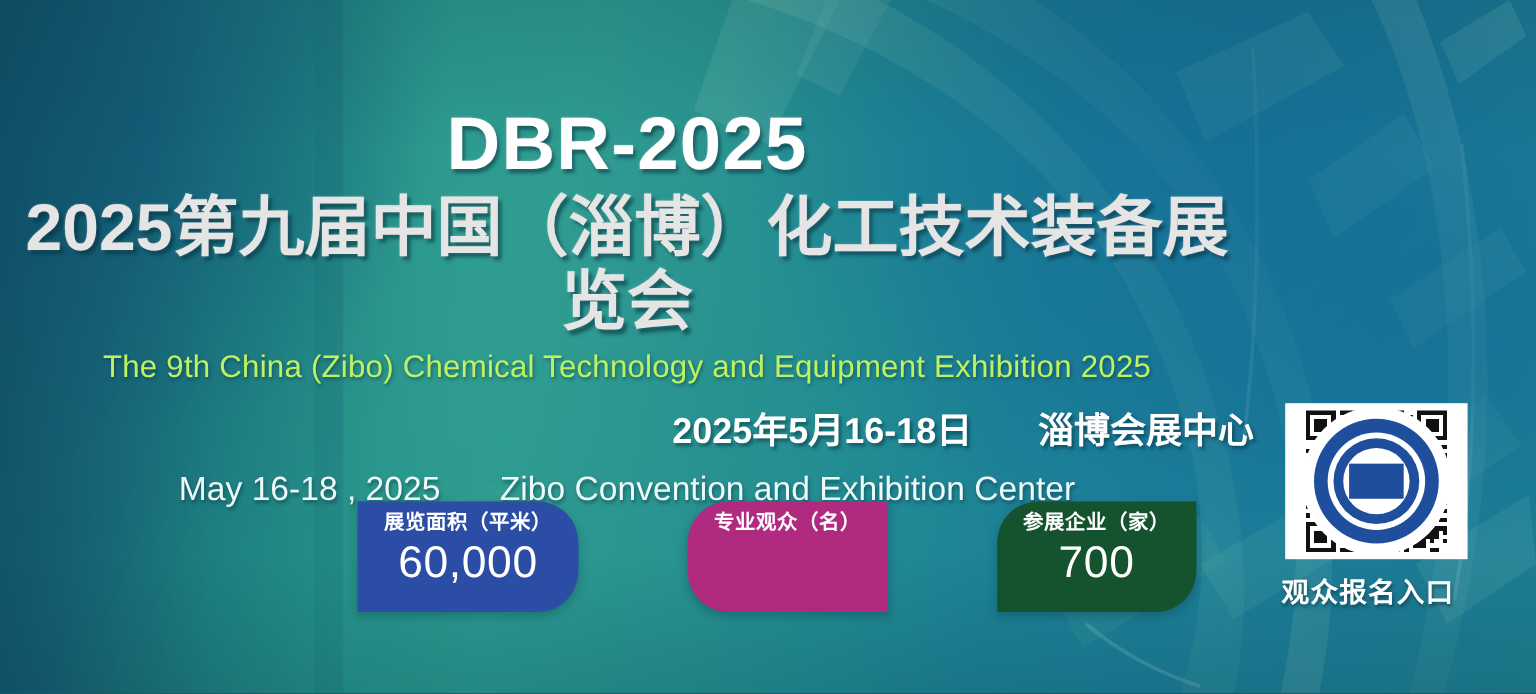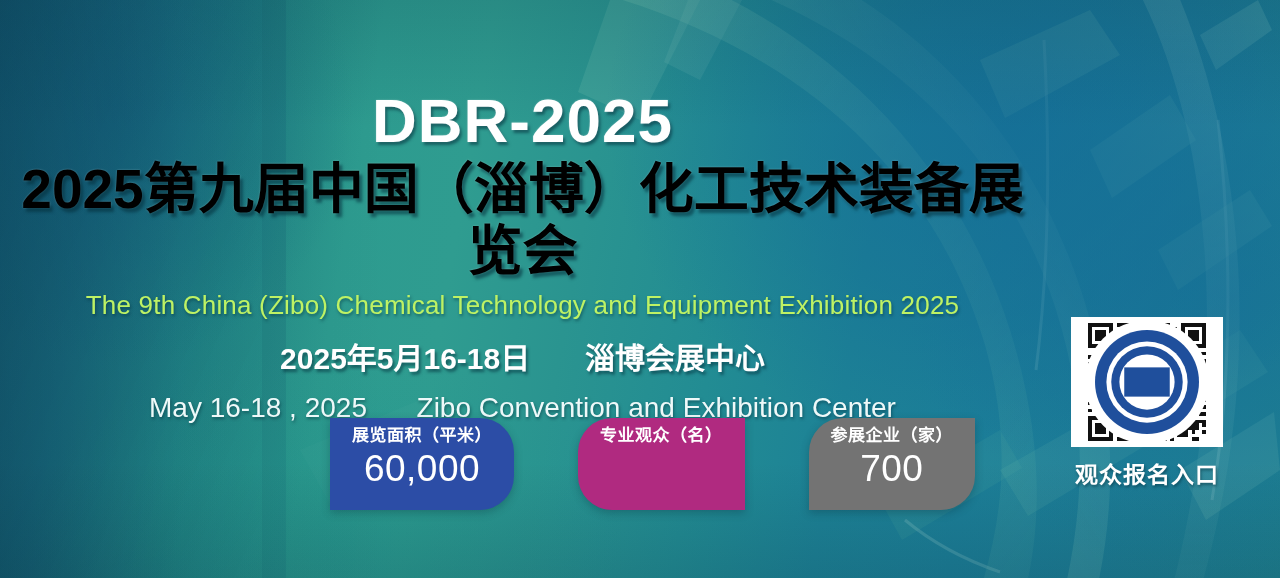--- a/index.html
+++ b/index.html
@@ -76,61 +76,61 @@
     color: #ffffff;
     line-height: 1.05;
     text-shadow: 2px 3px 3px rgba(4,46,58,0.55), 0 0 2px rgba(255,255,255,0.35);
   }
 
   .title-cn-main {
     margin-top: 6px;
     font-size: 55px;
     font-weight: 700;
     letter-spacing: 0px;
-    color: #000000;
+    color: #e5e5e5;
     line-height: 1.12;
     text-shadow: 3px 4px 3px rgba(4,46,58,0.55), 0 0 2px rgba(255,255,255,0.3);
   }
 
   .title-en-sub {
     margin-top: 8px;
     font-size: 26px;
     font-weight: 500;
     letter-spacing: 0.2px;
     color: #bef264;
     text-shadow: 1px 2px 3px rgba(4,46,58,0.5);
   }
 
   .line-cn-date {
     margin-top: 13px;
     font-size: 30px;
     font-weight: 700;
     color: #ffffff;
     text-shadow: 2px 3px 3px rgba(4,46,58,0.55);
+    text-align: right;
   }
   .line-cn-date .gap { display: inline-block; width: 38px; }
 
   .line-en-date {
     margin-top: 14px;
     font-size: 28px;
     font-weight: 500;
     color: #eef9f9;
     text-shadow: 1px 2px 3px rgba(4,46,58,0.5);
   }
   .line-en-date .gap { display: inline-block; width: 34px; }
 
   
   .stats {
     position: absolute;
     left: 298px;
     top: 418px;
     display: flex;
     align-items: flex-start;
-    gap: 64px;
-    margin-left: 32px;
+    gap: 91px;
   }
   .stat {
     position: relative;
     height: 92px;
     box-sizing: border-box;
     padding: 9px 22px 0 22px;
     min-width: 150px;
     text-align: center;
     box-shadow: 0 3px 8px rgba(6,40,52,0.28);
   }
@@ -152,23 +152,23 @@
     white-space: nowrap;
   }
   .stat.shape-a { border-radius: 0 34px 34px 0; }
   .stat.shape-b { border-radius: 34px 0 0 34px; }
   .stat.shape-c { border-radius: 34px 0 34px 0; }
 
   
   .qr-block {
     position: absolute;
     left: 1068px;
-    top: 317px;
+    top: 336px;
     width: 158px;
-    text-align: center;
+    text-align: left;
   }
   .qr-frame {
     width: 152px;
     height: 130px;
     background: #ffffff;
     padding: 6px;
     box-sizing: border-box;
     margin: 0 auto;
     position: relative;
   }
@@ -277,21 +277,21 @@
     </div>
 
     <div class="stats">
       <div class="stat shape-a" style="background: rgb(44, 77, 166);">
         <div class="stat-label">展览面积（平米）</div>
         <div class="stat-value">60,000</div>
       </div>
       <div class="stat shape-b" style="background: rgb(176, 42, 128);">
         <div class="stat-label">专业观众（名）</div>
       </div>
-      <div class="stat shape-c" style="background: #737373;">
+      <div class="stat shape-c" style="background: #14532d;">
         <div class="stat-label">参展企业（家）</div>
         <div class="stat-value">700</div>
       </div>
     </div>
 
     <div class="qr-block">
       <div class="qr-frame">
         <svg id="qr-canvas" viewBox="0 0 33 33" shape-rendering="crispEdges" aria-hidden="true">
             <rect x="0" y="0" width="33" height="33" fill="#ffffff"></rect>
             <path d="M0 0h1v1h-1zM1 0h1v1h-1zM2 0h1v1h-1zM3 0h1v1h-1zM4 0h1v1h-1zM5 0h1v1h-1zM6 0h1v1h-1zM8 0h1v1h-1zM9 0h1v1h-1zM10 0h1v1h-1zM11 0h1v1h-1zM12 0h1v1h-1zM13 0h1v1h-1zM16 0h1v1h-1zM21 0h1v1h-1zM22 0h1v1h-1zM26 0h1v1h-1zM27 0h1v1h-1zM28 0h1v1h-1zM29 0h1v1h-1zM30 0h1v1h-1zM31 0h1v1h-1zM32 0h1v1h-1zM0 1h1v1h-1zM6 1h1v1h-1zM9 1h1v1h-1zM10 1h1v1h-1zM11 1h1v1h-1zM12 1h1v1h-1zM15 1h1v1h-1zM17 1h1v1h-1zM18 1h1v1h-1zM19 1h1v1h-1zM23 1h1v1h-1zM24 1h1v1h-1zM26 1h1v1h-1zM32 1h1v1h-1zM0 2h1v1h-1zM2 2h1v1h-1zM3 2h1v1h-1zM4 2h1v1h-1zM6 2h1v1h-1zM9 2h1v1h-1zM10 2h1v1h-1zM11 2h1v1h-1zM12 2h1v1h-1zM15 2h1v1h-1zM17 2h1v1h-1zM18 2h1v1h-1zM24 2h1v1h-1zM26 2h1v1h-1zM28 2h1v1h-1zM29 2h1v1h-1zM30 2h1v1h-1zM32 2h1v1h-1zM0 3h1v1h-1zM2 3h1v1h-1zM3 3h1v1h-1zM4 3h1v1h-1zM6 3h1v1h-1zM9 3h1v1h-1zM11 3h1v1h-1zM12 3h1v1h-1zM14 3h1v1h-1zM15 3h1v1h-1zM16 3h1v1h-1zM17 3h1v1h-1zM18 3h1v1h-1zM20 3h1v1h-1zM24 3h1v1h-1zM26 3h1v1h-1zM28 3h1v1h-1zM29 3h1v1h-1zM30 3h1v1h-1zM32 3h1v1h-1zM0 4h1v1h-1zM2 4h1v1h-1zM3 4h1v1h-1zM4 4h1v1h-1zM6 4h1v1h-1zM8 4h1v1h-1zM9 4h1v1h-1zM10 4h1v1h-1zM14 4h1v1h-1zM15 4h1v1h-1zM26 4h1v1h-1zM28 4h1v1h-1zM29 4h1v1h-1zM30 4h1v1h-1zM32 4h1v1h-1zM0 5h1v1h-1zM6 5h1v1h-1zM8 5h1v1h-1zM11 5h1v1h-1zM12 5h1v1h-1zM14 5h1v1h-1zM15 5h1v1h-1zM16 5h1v1h-1zM19 5h1v1h-1zM22 5h1v1h-1zM23 5h1v1h-1zM24 5h1v1h-1zM26 5h1v1h-1zM32 5h1v1h-1zM0 6h1v1h-1zM1 6h1v1h-1zM2 6h1v1h-1zM3 6h1v1h-1zM4 6h1v1h-1zM5 6h1v1h-1zM6 6h1v1h-1zM8 6h1v1h-1zM10 6h1v1h-1zM12 6h1v1h-1zM14 6h1v1h-1zM16 6h1v1h-1zM18 6h1v1h-1zM20 6h1v1h-1zM22 6h1v1h-1zM24 6h1v1h-1zM26 6h1v1h-1zM27 6h1v1h-1zM28 6h1v1h-1zM29 6h1v1h-1zM30 6h1v1h-1zM31 6h1v1h-1zM32 6h1v1h-1zM8 7h1v1h-1zM9 7h1v1h-1zM10 7h1v1h-1zM11 7h1v1h-1zM12 7h1v1h-1zM16 7h1v1h-1zM17 7h1v1h-1zM22 7h1v1h-1zM23 7h1v1h-1zM24 7h1v1h-1zM2 8h1v1h-1zM4 8h1v1h-1zM5 8h1v1h-1zM6 8h1v1h-1zM10 8h1v1h-1zM13 8h1v1h-1zM16 8h1v1h-1zM18 8h1v1h-1zM20 8h1v1h-1zM21 8h1v1h-1zM22 8h1v1h-1zM24 8h1v1h-1zM25 8h1v1h-1zM28 8h1v1h-1zM31 8h1v1h-1zM32 8h1v1h-1zM0 9h1v1h-1zM2 9h1v1h-1zM3 9h1v1h-1zM4 9h1v1h-1zM5 9h1v1h-1zM12 9h1v1h-1zM14 9h1v1h-1zM16 9h1v1h-1zM18 9h1v1h-1zM20 9h1v1h-1zM22 9h1v1h-1zM23 9h1v1h-1zM25 9h1v1h-1zM26 9h1v1h-1zM27 9h1v1h-1zM31 9h1v1h-1zM3 10h1v1h-1zM4 10h1v1h-1zM5 10h1v1h-1zM6 10h1v1h-1zM7 10h1v1h-1zM15 10h1v1h-1zM18 10h1v1h-1zM22 10h1v1h-1zM26 10h1v1h-1zM28 10h1v1h-1zM29 10h1v1h-1zM31 10h1v1h-1zM32 10h1v1h-1zM0 11h1v1h-1zM1 11h1v1h-1zM2 11h1v1h-1zM4 11h1v1h-1zM5 11h1v1h-1zM8 11h1v1h-1zM10 11h1v1h-1zM13 11h1v1h-1zM17 11h1v1h-1zM18 11h1v1h-1zM19 11h1v1h-1zM21 11h1v1h-1zM22 11h1v1h-1zM24 11h1v1h-1zM25 11h1v1h-1zM26 11h1v1h-1zM29 11h1v1h-1zM30 11h1v1h-1zM32 11h1v1h-1zM4 12h1v1h-1zM5 12h1v1h-1zM6 12h1v1h-1zM7 12h1v1h-1zM10 12h1v1h-1zM12 12h1v1h-1zM14 12h1v1h-1zM15 12h1v1h-1zM16 12h1v1h-1zM18 12h1v1h-1zM19 12h1v1h-1zM26 12h1v1h-1zM27 12h1v1h-1zM28 12h1v1h-1zM31 12h1v1h-1zM32 12h1v1h-1zM0 13h1v1h-1zM1 13h1v1h-1zM3 13h1v1h-1zM4 13h1v1h-1zM8 13h1v1h-1zM10 13h1v1h-1zM11 13h1v1h-1zM12 13h1v1h-1zM22 13h1v1h-1zM23 13h1v1h-1zM24 13h1v1h-1zM26 13h1v1h-1zM27 13h1v1h-1zM31 13h1v1h-1zM3 14h1v1h-1zM6 14h1v1h-1zM7 14h1v1h-1zM8 14h1v1h-1zM10 14h1v1h-1zM11 14h1v1h-1zM20 14h1v1h-1zM21 14h1v1h-1zM22 14h1v1h-1zM27 14h1v1h-1zM28 14h1v1h-1zM30 14h1v1h-1zM31 14h1v1h-1zM32 14h1v1h-1zM0 15h1v1h-1zM4 15h1v1h-1zM9 15h1v1h-1zM10 15h1v1h-1zM25 15h1v1h-1zM26 15h1v1h-1zM27 15h1v1h-1zM28 15h1v1h-1zM30 15h1v1h-1zM32 15h1v1h-1zM0 16h1v1h-1zM1 16h1v1h-1zM2 16h1v1h-1zM5 16h1v1h-1zM6 16h1v1h-1zM25 16h1v1h-1zM30 16h1v1h-1zM32 16h1v1h-1zM0 17h1v1h-1zM2 17h1v1h-1zM4 17h1v1h-1zM5 17h1v1h-1zM7 17h1v1h-1zM8 17h1v1h-1zM9 17h1v1h-1zM10 17h1v1h-1zM11 17h1v1h-1zM22 17h1v1h-1zM26 17h1v1h-1zM27 17h1v1h-1zM28 17h1v1h-1zM32 17h1v1h-1zM0 18h1v1h-1zM1 18h1v1h-1zM2 18h1v1h-1zM3 18h1v1h-1zM5 18h1v1h-1zM6 18h1v1h-1zM12 18h1v1h-1zM20 18h1v1h-1zM21 18h1v1h-1zM26 18h1v1h-1zM29 18h1v1h-1zM30 18h1v1h-1zM32 18h1v1h-1zM0 19h1v1h-1zM1 19h1v1h-1zM3 19h1v1h-1zM7 19h1v1h-1zM8 19h1v1h-1zM9 19h1v1h-1zM12 19h1v1h-1zM23 19h1v1h-1zM24 19h1v1h-1zM28 19h1v1h-1zM29 19h1v1h-1zM30 19h1v1h-1zM32 19h1v1h-1zM1 20h1v1h-1zM3 20h1v1h-1zM4 20h1v1h-1zM5 20h1v1h-1zM6 20h1v1h-1zM7 20h1v1h-1zM12 20h1v1h-1zM13 20h1v1h-1zM14 20h1v1h-1zM18 20h1v1h-1zM19 20h1v1h-1zM21 20h1v1h-1zM23 20h1v1h-1zM24 20h1v1h-1zM26 20h1v1h-1zM27 20h1v1h-1zM31 20h1v1h-1zM4 21h1v1h-1zM5 21h1v1h-1zM7 21h1v1h-1zM8 21h1v1h-1zM11 21h1v1h-1zM12 21h1v1h-1zM13 21h1v1h-1zM15 21h1v1h-1zM17 21h1v1h-1zM18 21h1v1h-1zM19 21h1v1h-1zM21 21h1v1h-1zM22 21h1v1h-1zM23 21h1v1h-1zM25 21h1v1h-1zM27 21h1v1h-1zM28 21h1v1h-1zM29 21h1v1h-1zM30 21h1v1h-1zM31 21h1v1h-1zM32 21h1v1h-1zM0 22h1v1h-1zM2 22h1v1h-1zM3 22h1v1h-1zM6 22h1v1h-1zM7 22h1v1h-1zM8 22h1v1h-1zM9 22h1v1h-1zM12 22h1v1h-1zM13 22h1v1h-1zM14 22h1v1h-1zM17 22h1v1h-1zM18 22h1v1h-1zM19 22h1v1h-1zM20 22h1v1h-1zM21 22h1v1h-1zM23 22h1v1h-1zM24 22h1v1h-1zM25 22h1v1h-1zM26 22h1v1h-1zM27 22h1v1h-1zM28 22h1v1h-1zM29 22h1v1h-1zM30 22h1v1h-1zM31 22h1v1h-1zM1 23h1v1h-1zM3 23h1v1h-1zM5 23h1v1h-1zM10 23h1v1h-1zM19 23h1v1h-1zM21 23h1v1h-1zM22 23h1v1h-1zM26 23h1v1h-1zM28 23h1v1h-1zM30 23h1v1h-1zM32 23h1v1h-1zM0 24h1v1h-1zM2 24h1v1h-1zM3 24h1v1h-1zM5 24h1v1h-1zM6 24h1v1h-1zM8 24h1v1h-1zM11 24h1v1h-1zM13 24h1v1h-1zM14 24h1v1h-1zM15 24h1v1h-1zM16 24h1v1h-1zM17 24h1v1h-1zM18 24h1v1h-1zM23 24h1v1h-1zM24 24h1v1h-1zM25 24h1v1h-1zM26 24h1v1h-1zM27 24h1v1h-1zM28 24h1v1h-1zM29 24h1v1h-1zM30 24h1v1h-1zM8 25h1v1h-1zM9 25h1v1h-1zM10 25h1v1h-1zM13 25h1v1h-1zM14 25h1v1h-1zM17 25h1v1h-1zM18 25h1v1h-1zM21 25h1v1h-1zM22 25h1v1h-1zM24 25h1v1h-1zM28 25h1v1h-1zM29 25h1v1h-1zM31 25h1v1h-1zM32 25h1v1h-1zM0 26h1v1h-1zM1 26h1v1h-1zM2 26h1v1h-1zM3 26h1v1h-1zM4 26h1v1h-1zM5 26h1v1h-1zM6 26h1v1h-1zM10 26h1v1h-1zM11 26h1v1h-1zM19 26h1v1h-1zM23 26h1v1h-1zM24 26h1v1h-1zM26 26h1v1h-1zM28 26h1v1h-1zM0 27h1v1h-1zM6 27h1v1h-1zM8 27h1v1h-1zM9 27h1v1h-1zM11 27h1v1h-1zM13 27h1v1h-1zM18 27h1v1h-1zM21 27h1v1h-1zM22 27h1v1h-1zM24 27h1v1h-1zM28 27h1v1h-1zM29 27h1v1h-1zM30 27h1v1h-1zM31 27h1v1h-1zM32 27h1v1h-1zM0 28h1v1h-1zM2 28h1v1h-1zM3 28h1v1h-1zM4 28h1v1h-1zM6 28h1v1h-1zM9 28h1v1h-1zM11 28h1v1h-1zM12 28h1v1h-1zM13 28h1v1h-1zM14 28h1v1h-1zM17 28h1v1h-1zM19 28h1v1h-1zM20 28h1v1h-1zM22 28h1v1h-1zM24 28h1v1h-1zM25 28h1v1h-1zM26 28h1v1h-1zM27 28h1v1h-1zM28 28h1v1h-1zM29 28h1v1h-1zM30 28h1v1h-1zM32 28h1v1h-1zM0 29h1v1h-1zM2 29h1v1h-1zM3 29h1v1h-1zM4 29h1v1h-1zM6 29h1v1h-1zM8 29h1v1h-1zM11 29h1v1h-1zM13 29h1v1h-1zM15 29h1v1h-1zM16 29h1v1h-1zM18 29h1v1h-1zM20 29h1v1h-1zM27 29h1v1h-1zM28 29h1v1h-1zM29 29h1v1h-1zM30 29h1v1h-1zM0 30h1v1h-1zM2 30h1v1h-1zM3 30h1v1h-1zM4 30h1v1h-1zM6 30h1v1h-1zM8 30h1v1h-1zM9 30h1v1h-1zM11 30h1v1h-1zM15 30h1v1h-1zM19 30h1v1h-1zM20 30h1v1h-1zM21 30h1v1h-1zM24 30h1v1h-1zM25 30h1v1h-1zM26 30h1v1h-1zM27 30h1v1h-1zM29 30h1v1h-1zM32 30h1v1h-1zM0 31h1v1h-1zM6 31h1v1h-1zM9 31h1v1h-1zM10 31h1v1h-1zM12 31h1v1h-1zM13 31h1v1h-1zM15 31h1v1h-1zM16 31h1v1h-1zM17 31h1v1h-1zM20 31h1v1h-1zM22 31h1v1h-1zM25 31h1v1h-1zM26 31h1v1h-1zM27 31h1v1h-1zM0 32h1v1h-1zM1 32h1v1h-1zM2 32h1v1h-1zM3 32h1v1h-1zM4 32h1v1h-1zM5 32h1v1h-1zM6 32h1v1h-1zM8 32h1v1h-1zM9 32h1v1h-1zM10 32h1v1h-1zM11 32h1v1h-1zM13 32h1v1h-1zM15 32h1v1h-1zM16 32h1v1h-1zM18 32h1v1h-1zM21 32h1v1h-1zM23 32h1v1h-1zM29 32h1v1h-1zM30 32h1v1h-1z" fill="#111111"></path>

